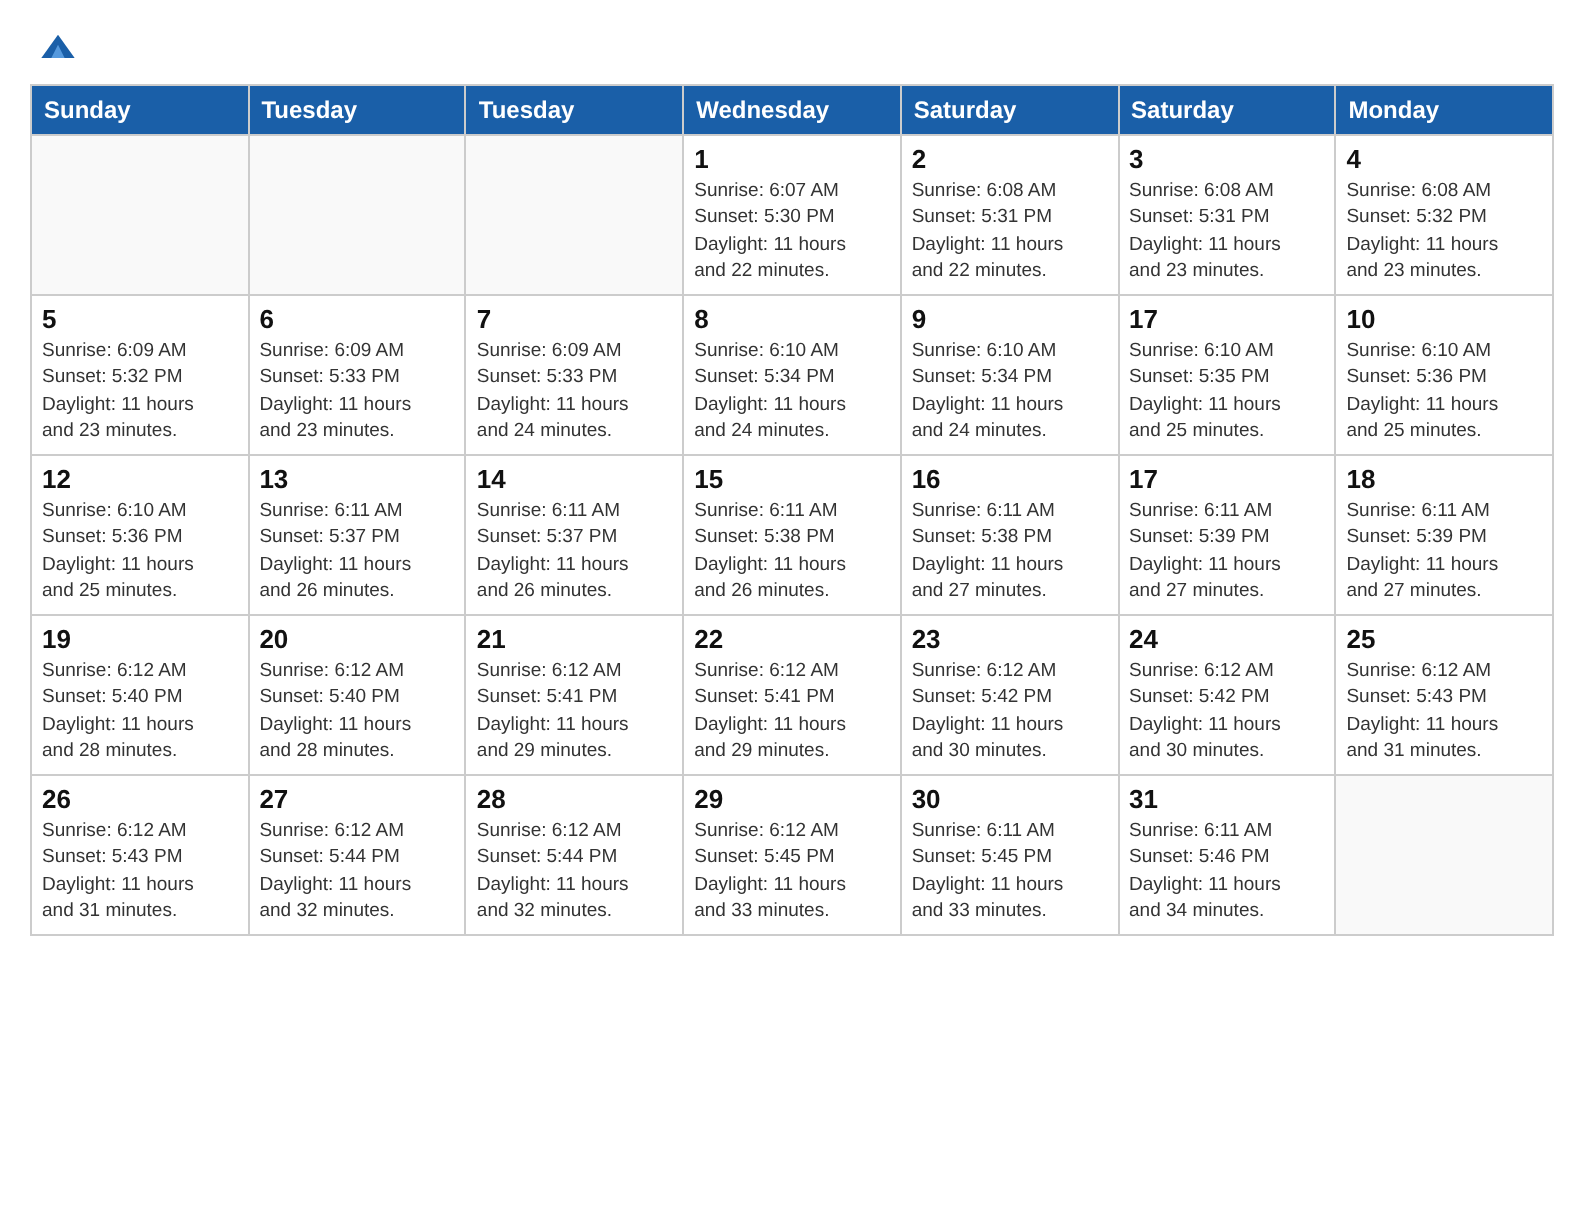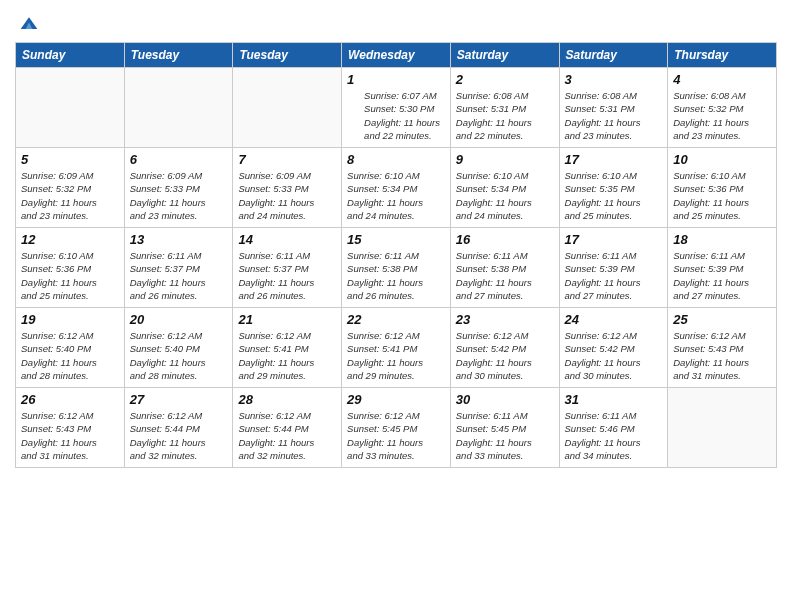--- a/index.html
+++ b/index.html
@@ -47,21 +47,20 @@
       line-height: 1.1;
     }
     .subtitle {
       font-size: 14px;
       color: #444;
     }
     .calendar {
       width: 100%;
       border-collapse: collapse;
       table-layout: fixed;
-      font-style: italic;
     }
     .calendar th {
       background-color: #1a5fa8;
       color: #fff;
       text-align: left;
       padding: 5px 6px;
       font-size: 12px;
       font-weight: bold;
       border: 1px solid #ccc;
     }
@@ -114,31 +113,31 @@
 
   <table class="calendar">
     <thead>
       <tr id="header-row">
           <th>Sunday</th>
           <th>Tuesday</th>
           <th>Tuesday</th>
           <th>Wednesday</th>
           <th>Saturday</th>
           <th>Saturday</th>
-          <th>Thursday</th>
+          <th>Monday</th>
         </tr>
     </thead>
     <tbody id="calendar-body">
         <tr>
           <td class="empty"></td>
           <td class="empty"></td>
           <td class="empty"></td>
           <td>
             <div class="day-number">1</div>
-            <div class="day-info" style="white-space: pre-line; margin-left: 17px;">Sunrise: 6:07 AM
+            <div class="day-info" style="white-space: pre-line;">Sunrise: 6:07 AM
 Sunset: 5:30 PM
 Daylight: 11 hours
 and 22 minutes.</div>
           </td>
           <td>
             <div class="day-number">2</div>
             <div class="day-info" style="white-space: pre-line;">Sunrise: 6:08 AM
 Sunset: 5:31 PM
 Daylight: 11 hours
 and 22 minutes.</div>

